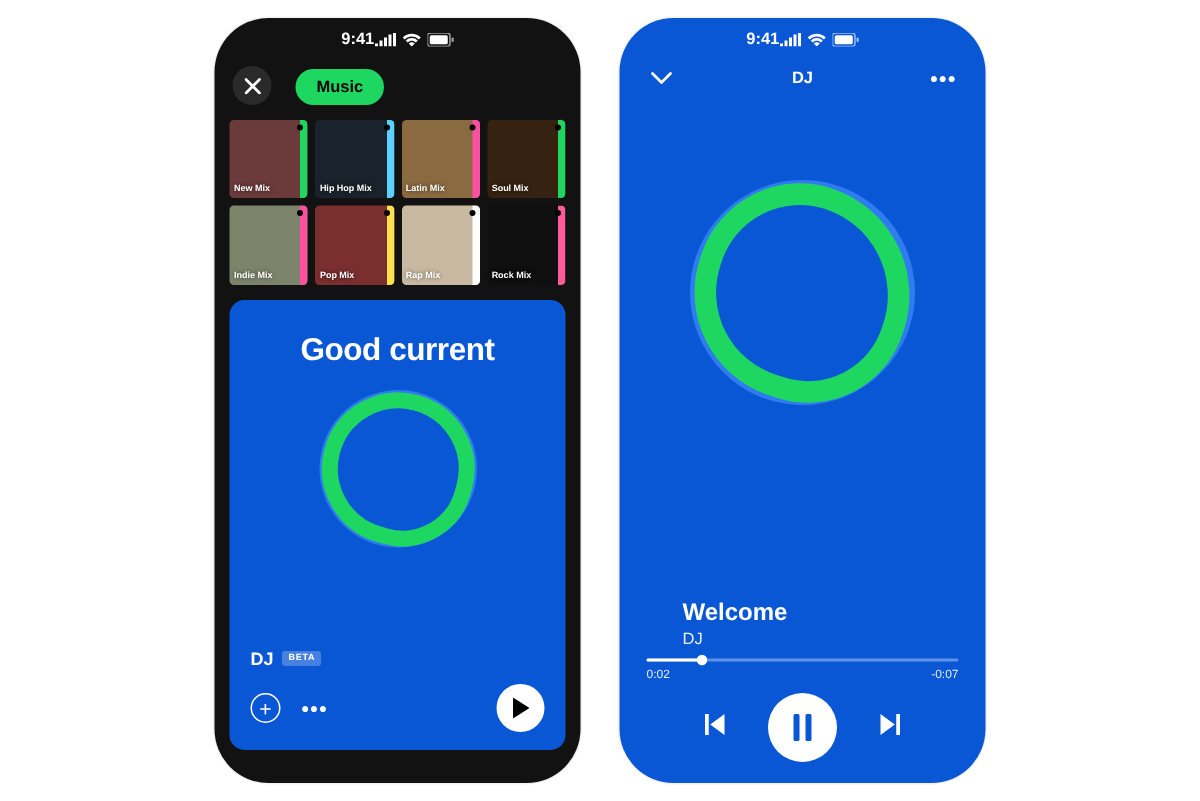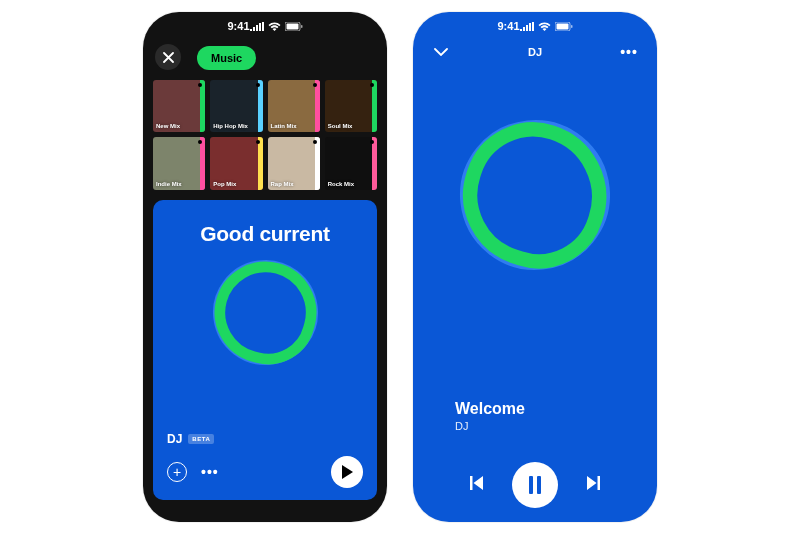--- a/index.html
+++ b/index.html
@@ -433,20 +433,30 @@
       <div class="b"></div>
       <div class="g"></div>
     </div>
   </div>
 
   <div class="track-meta">
     <div class="track-title">Welcome</div>
     <div class="track-artist">DJ</div>
   </div>
 
+  <div class="progress">
+    <div class="bar">
+      <div class="bar-fill"></div>
+      <div class="bar-thumb"></div>
+    </div>
+    <div class="times">
+      <span>0:02</span>
+      <span>-0:07</span>
+    </div>
+  </div>
 
   <div class="controls">
     <div>
       <svg width="20" height="20" viewBox="0 0 20 20">
           <path fill="#fff" d="M4 3h2.5v14H4zM17 3v14L7.5 10z"></path>
         </svg>
     </div>
     <div class="pause-btn">
       <svg width="16" height="18" viewBox="0 0 16 18">
           <rect x="2" y="0" width="4" height="18" rx="1" fill="#0a57d6"></rect>

